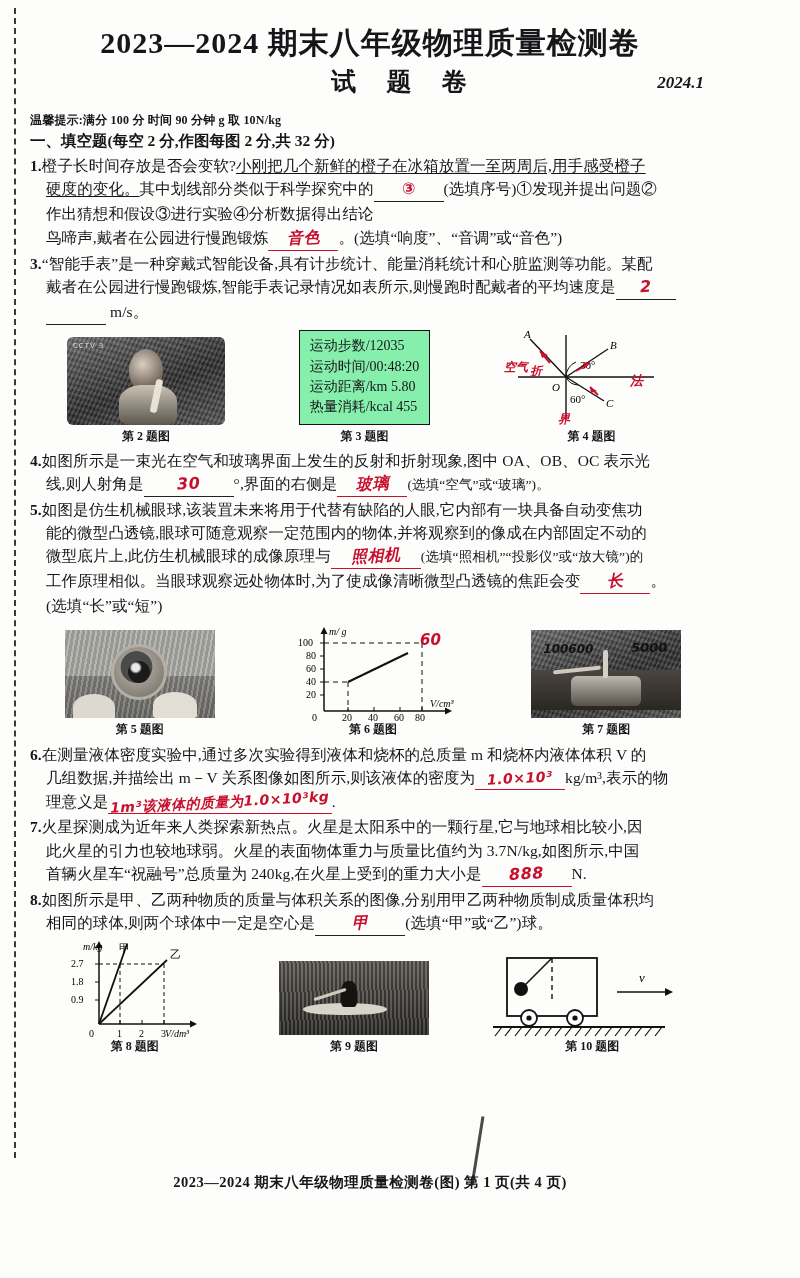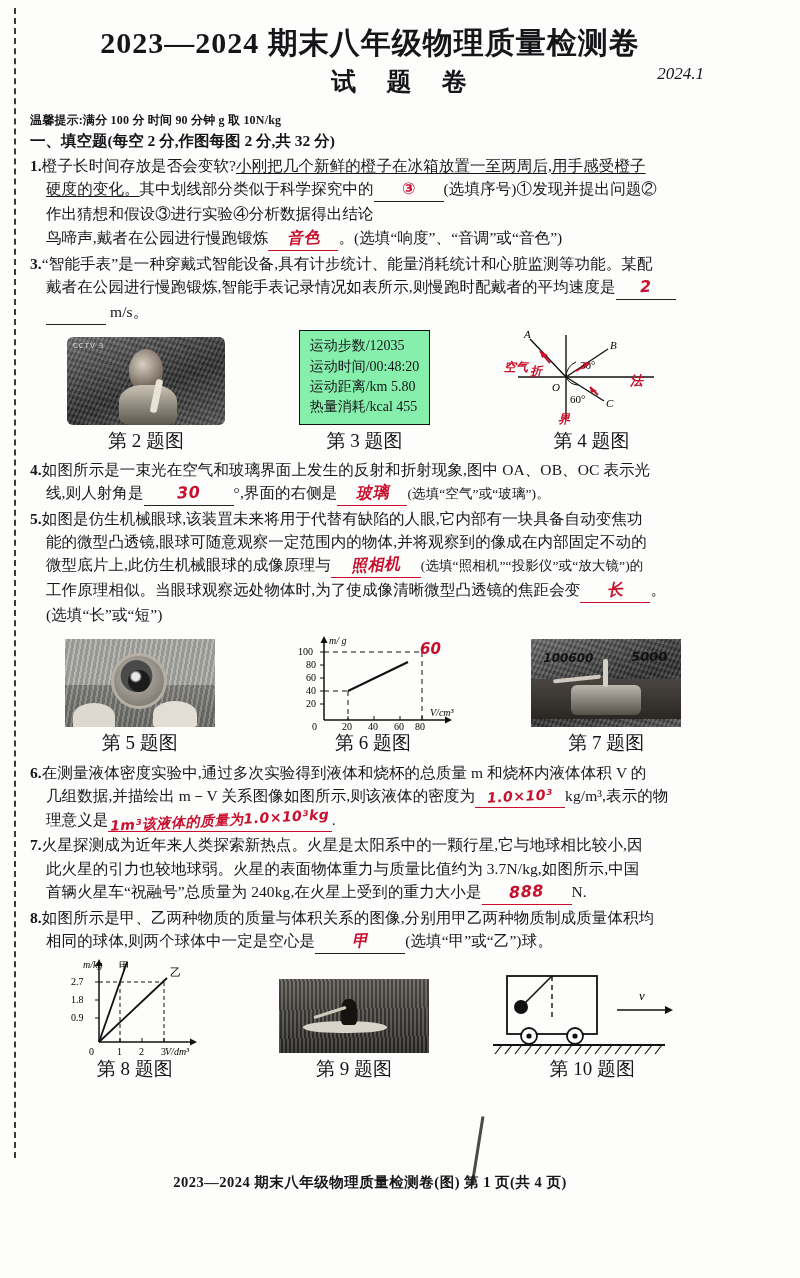--- a/index.html
+++ b/index.html
@@ -29,22 +29,22 @@
   }
   .sub-title-row {
     display: flex; align-items: flex-end; justify-content: center;
     position: relative; margin-top: 4px;
   }
   .sub-title {
     font-size: 25px; font-weight: 700; letter-spacing: 12px;
     margin-left: 70px;
   }
   .date-stamp {
-    position: absolute; right: 36px; bottom: 14px;
-    font-size: 17px; font-weight: 400; font-style: italic;
+    position: absolute; right: 36px; bottom: 5px;
+    font-size: 17px; font-weight: 700; font-style: italic;
     font-family: "Liberation Serif", serif;
   }
 
   
   .content { padding: 14px 24px 0 30px; }
   .tip {
     font-size: 12px; font-weight: 700; letter-spacing: .2px; margin-bottom: 2px;
   }
   .section-head {
     font-size: 15.5px; font-weight: 700; margin-bottom: 2px;
@@ -72,21 +72,21 @@
   }
   .blank.w70 { min-width: 70px; }
   .blank.w60 { min-width: 60px; }
   .blank.w90 { min-width: 90px; }
   .blank.w210 { min-width: 210px; }
   .redline { border-bottom: 1.5px solid #c8102e; }
 
   
   .fig-row { display: flex; justify-content: space-around; align-items: flex-end; margin: 6px 0 0 0; }
   .fig { text-align: center; }
-  .fig-cap { font-size: 19px; margin-top: 3px; font-weight: 400; text-align: center; }
+  .fig-cap { font-size: 12px; margin-top: 3px; font-weight: 700; text-align: center; }
 
   
   .photo {
     background:
       repeating-linear-gradient(115deg, rgba(255,255,255,.10) 0 2px, rgba(0,0,0,.13) 2px 4px),
       repeating-linear-gradient(15deg, rgba(255,255,255,.07) 0 3px, rgba(0,0,0,.09) 3px 6px),
       linear-gradient(160deg,#6d6d6d,#2e2e2e 55%,#555);
     position: relative; overflow: hidden;
   }
   .photo.light {

